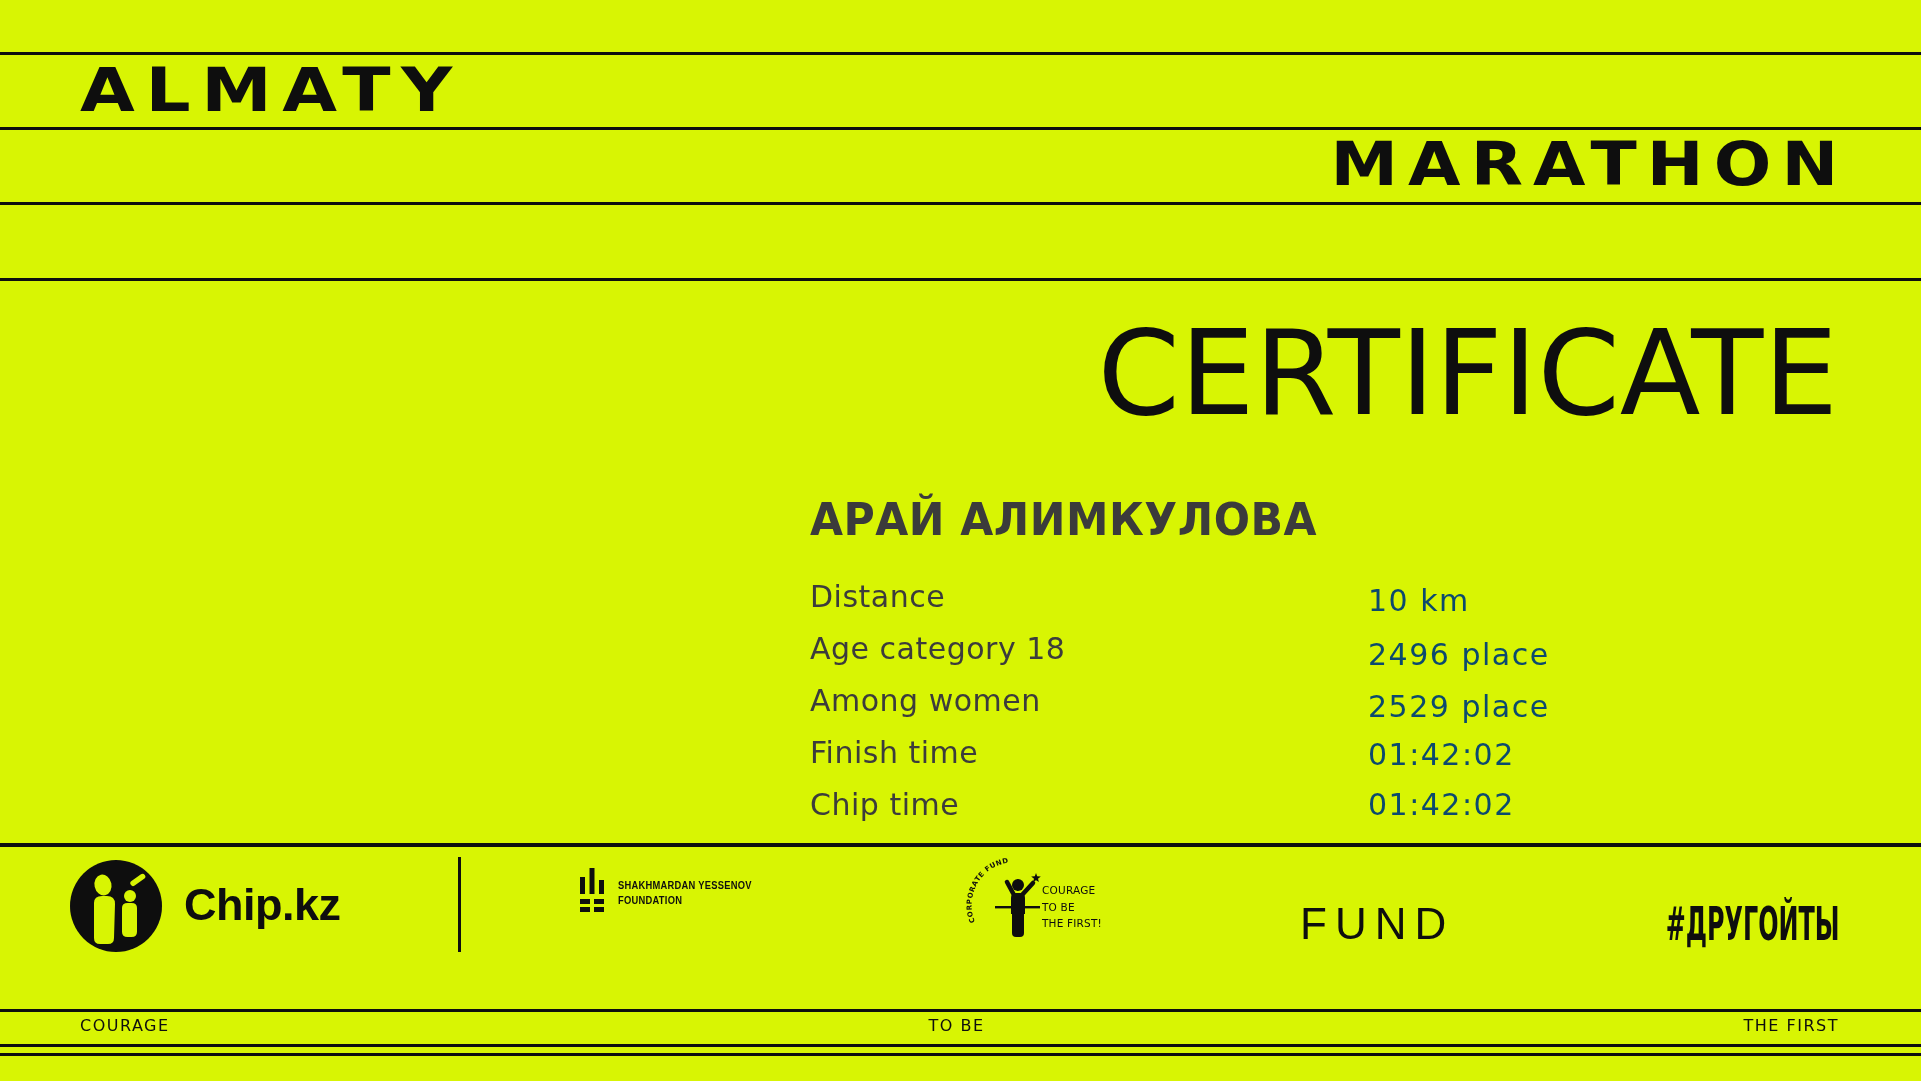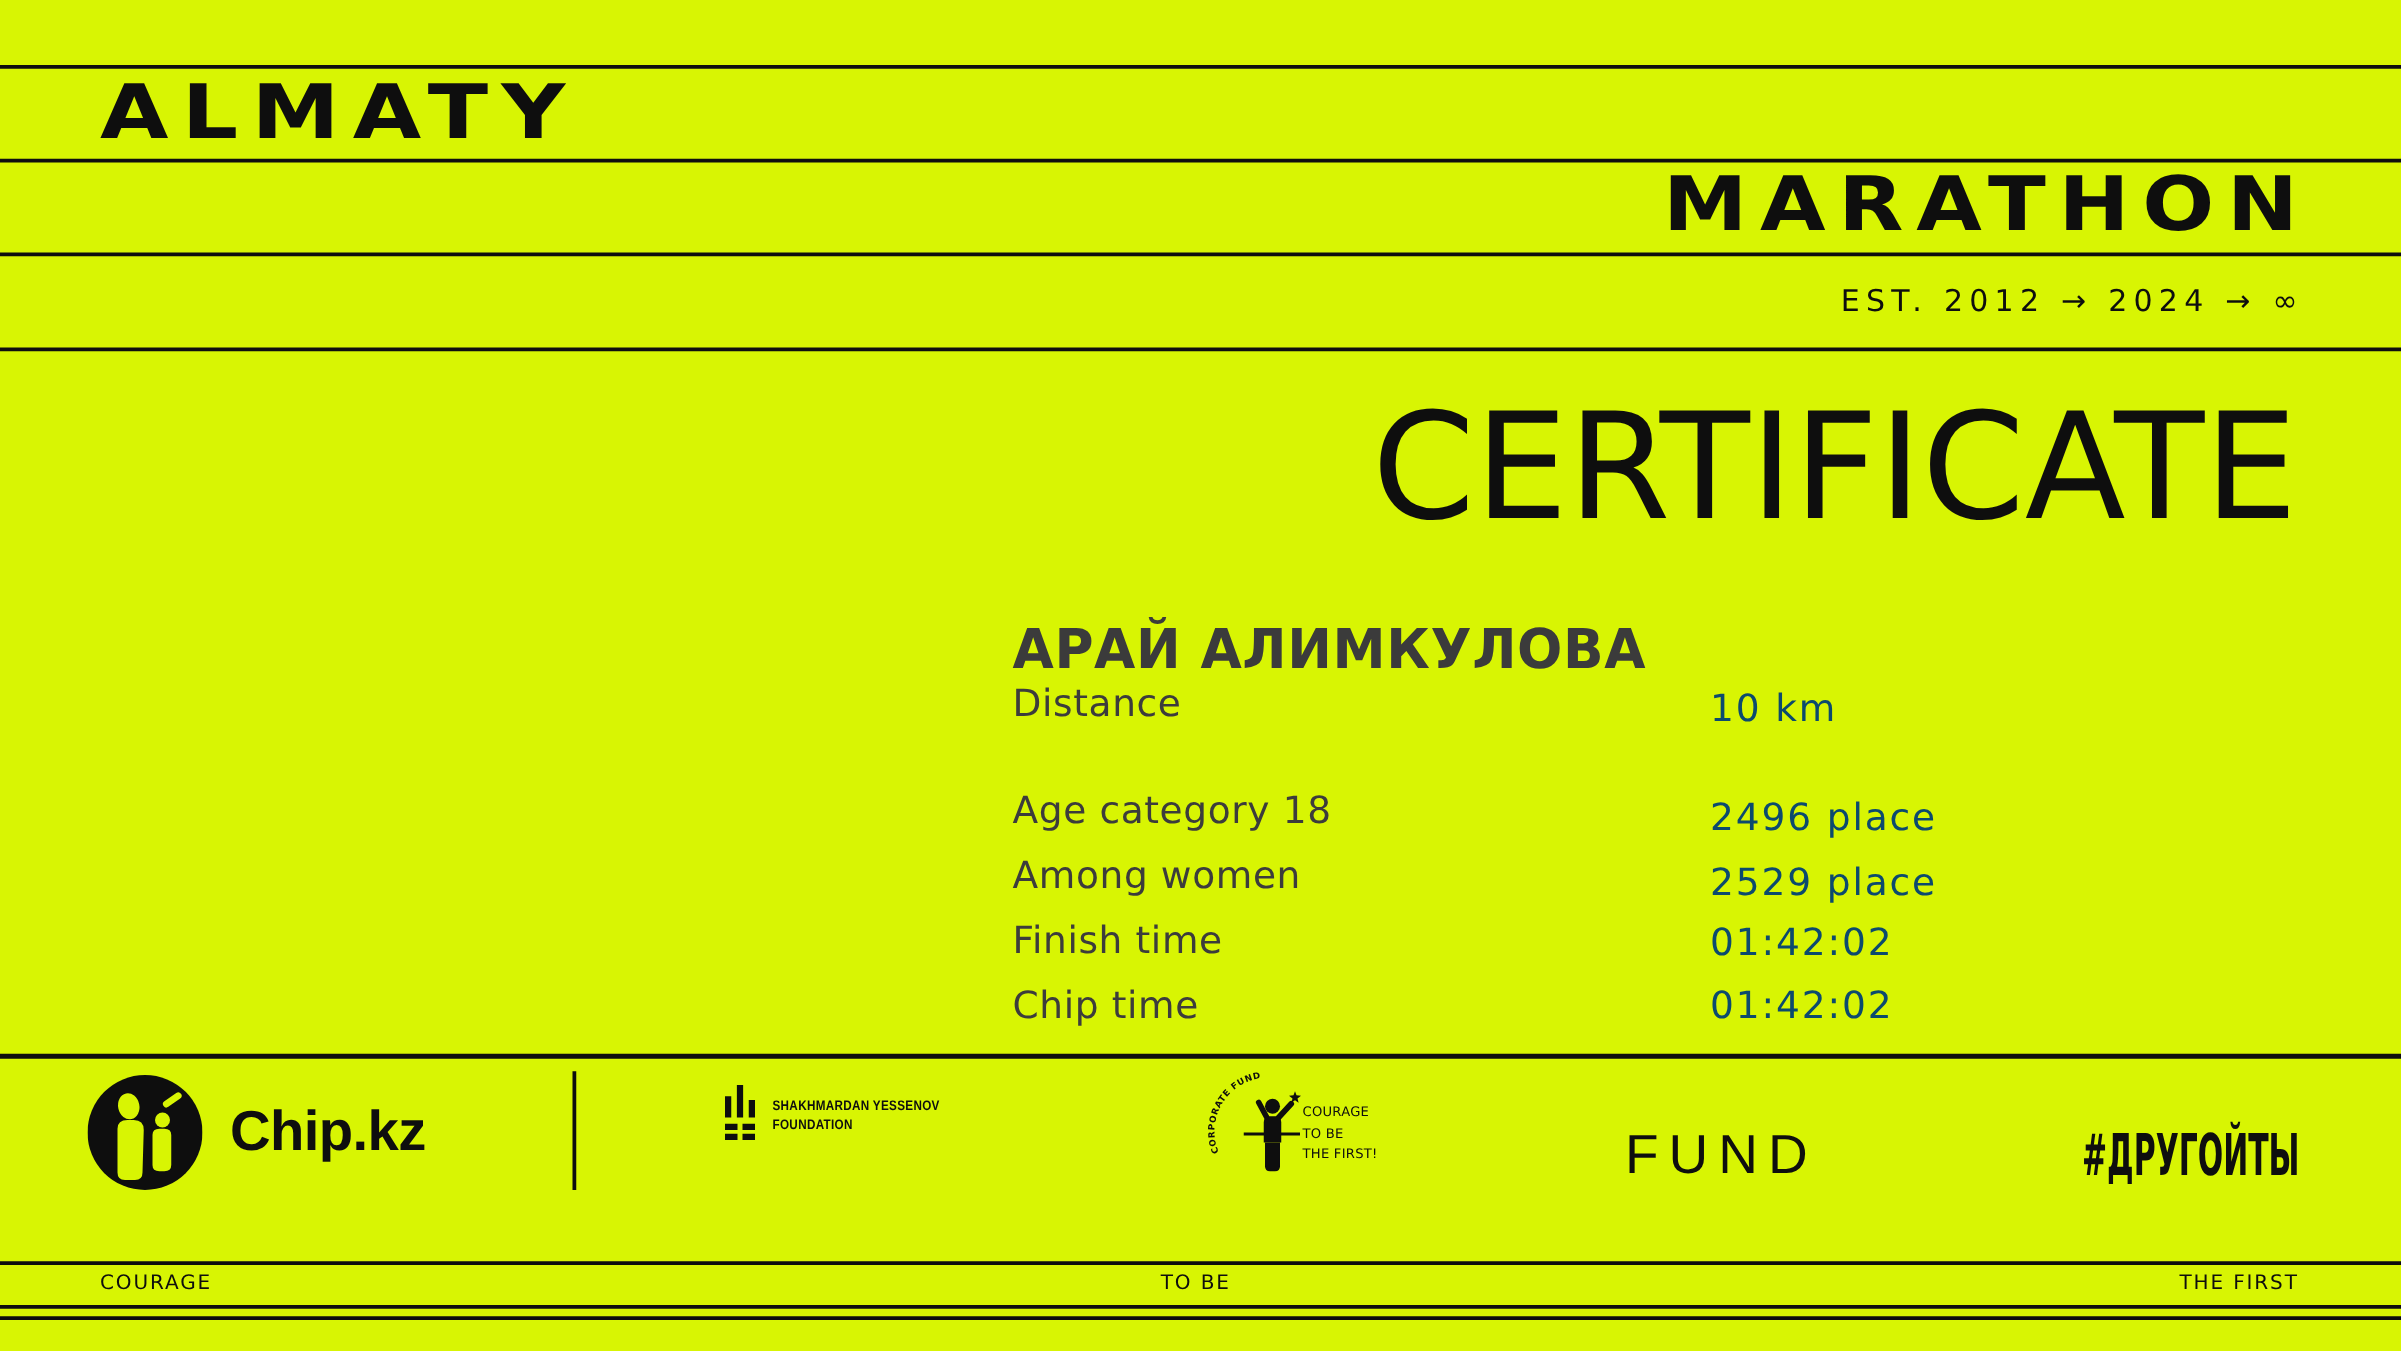--- a/index.html
+++ b/index.html
@@ -37,21 +37,21 @@
     font-weight:400;font-size:118px;letter-spacing:0;line-height:1.05;white-space:nowrap;
   }
   .recipient-name{
     position:absolute;left:810px;top:494px;
     font-weight:700;font-size:44px;letter-spacing:0.5px;color:#3B3B3B;
     transform:scaleX(0.97);transform-origin:left top;white-space:nowrap;
   }
 
   .results{position:absolute;left:0;top:0;width:1921px;}
   .result-row{position:absolute;left:0;width:1921px;height:42px;}
-  .result-row:nth-of-type(1){top:546px;}
+  .result-row:nth-of-type(1){top:579px;}
   .result-row:nth-of-type(2){top:631px;}
   .result-row:nth-of-type(3){top:683px;}
   .result-row:nth-of-type(4){top:735px;}
   .result-row:nth-of-type(5){top:787px;}
   .result-label{
     position:absolute;left:810px;top:0;
     font-size:30px;font-weight:400;letter-spacing:0.5px;color:#3C3C3C;white-space:nowrap;
   }
   .result-value{
     position:absolute;left:1368px;top:4px;
@@ -108,21 +108,20 @@
   <div class="hline l2"></div>
   <div class="hline l3"></div>
   <div class="hline l4"></div>
   <div class="hline l5"></div>
   <div class="hline l6"></div>
   <div class="hline l7"></div>
   <div class="hline l8"></div>
 
   <div class="brand-left">ALMATY</div>
   <div class="brand-right">MARATHON</div>
-  <div class="est-line">EST. 2012 → 2024 → ∞</div>
 
   <div class="cert-title">CERTIFICATE</div>
   <div class="recipient-name">АРАЙ АЛИМКУЛОВА</div>
 
   <div class="results">
     <div class="result-row">
       <span class="result-label">Distance</span>
       <span class="result-value">10 km</span>
     </div>
     <div class="result-row">

